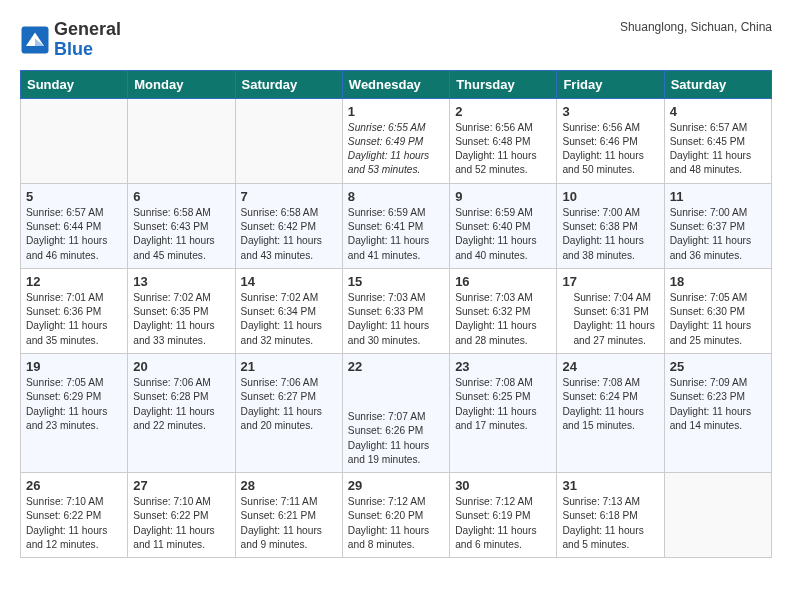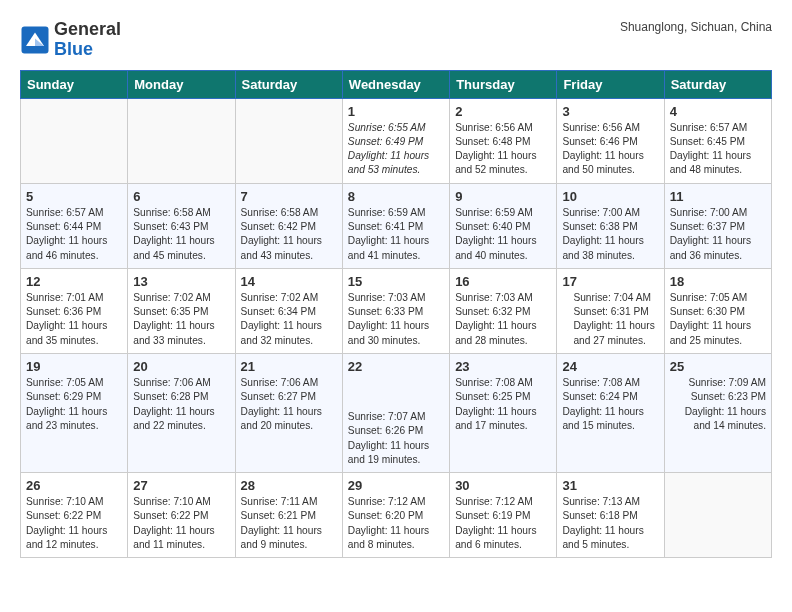--- a/index.html
+++ b/index.html
@@ -296,21 +296,21 @@
         </td>
         <td>
           <span class="day-num">24</span>
           <div class="day-info" style="white-space: pre-line;">Sunrise: 7:08 AM
 Sunset: 6:24 PM
 Daylight: 11 hours
 and 15 minutes.</div>
         </td>
         <td>
           <span class="day-num">25</span>
-          <div class="day-info" style="white-space: pre-line; text-align: right;">Sunrise: 7:09 AM
+          <div class="day-info" style="white-space: pre-line;">Sunrise: 7:09 AM
 Sunset: 6:23 PM
 Daylight: 11 hours
 and 14 minutes.</div>
         </td>
       </tr>
       <tr>
         <td>
           <span class="day-num">26</span>
           <div class="day-info" style="white-space: pre-line;">Sunrise: 7:10 AM
 Sunset: 6:22 PM

